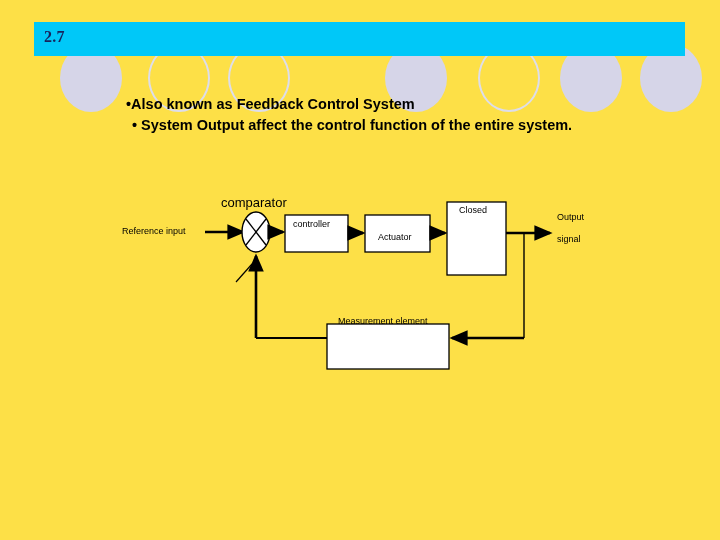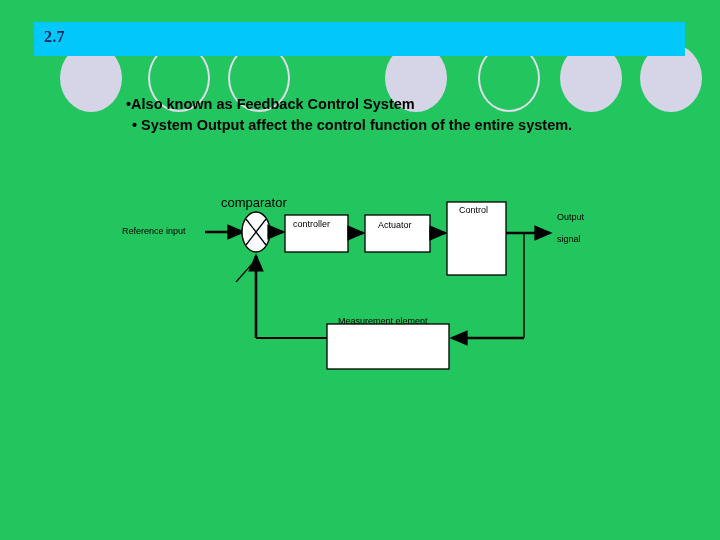--- a/index.html
+++ b/index.html
@@ -12,21 +12,21 @@
     background: #ffffff;
     font-family: "Liberation Sans", sans-serif;
     overflow: hidden;
     position: relative;
   }
   #slide {
     position: absolute;
     left: 0; top: 0;
     width: 720px;
     height: 540px;
-    background: #22c55e;
+    background: #fde047;
   }
 
   
   .deco-layer {
     position: absolute;
     left: 0; top: 0;
     width: 720px;
     height: 130px;
     overflow: hidden;
     z-index: 1;
@@ -185,23 +185,23 @@
 
       <line x1="236" y1="282" x2="252" y2="264" stroke="#000000" stroke-width="1.2"></line>
     </svg>
 
     <span class="dg-label sz9" style="left:122px; top:226px;">Reference input</span>
 
     <span class="dg-label" style="left:221px; top:195px;">comparator</span>
 
     <span class="dg-label sz9" style="left:293px; top:219px;">controller</span>
 
-    <span class="dg-label sz9" style="left:378px; top:220px;">Actuator</span>
-
-    <span class="dg-label sz9" style="left:459px; top:205px;">Control</span>
+    <span class="dg-label sz9" style="left:378px; top:232px;">Actuator</span>
+
+    <span class="dg-label sz9" style="left:459px; top:205px;">Closed</span>
 
     <span class="dg-label sz9" style="left:338px; top:316px;">Measurement element</span>
 
     <span class="dg-label sz9" style="left:557px; top:212px;">Output</span>
     <span class="dg-label sz9" style="left:557px; top:234px;">signal</span>
 
   </div>
 
 </div>
 

